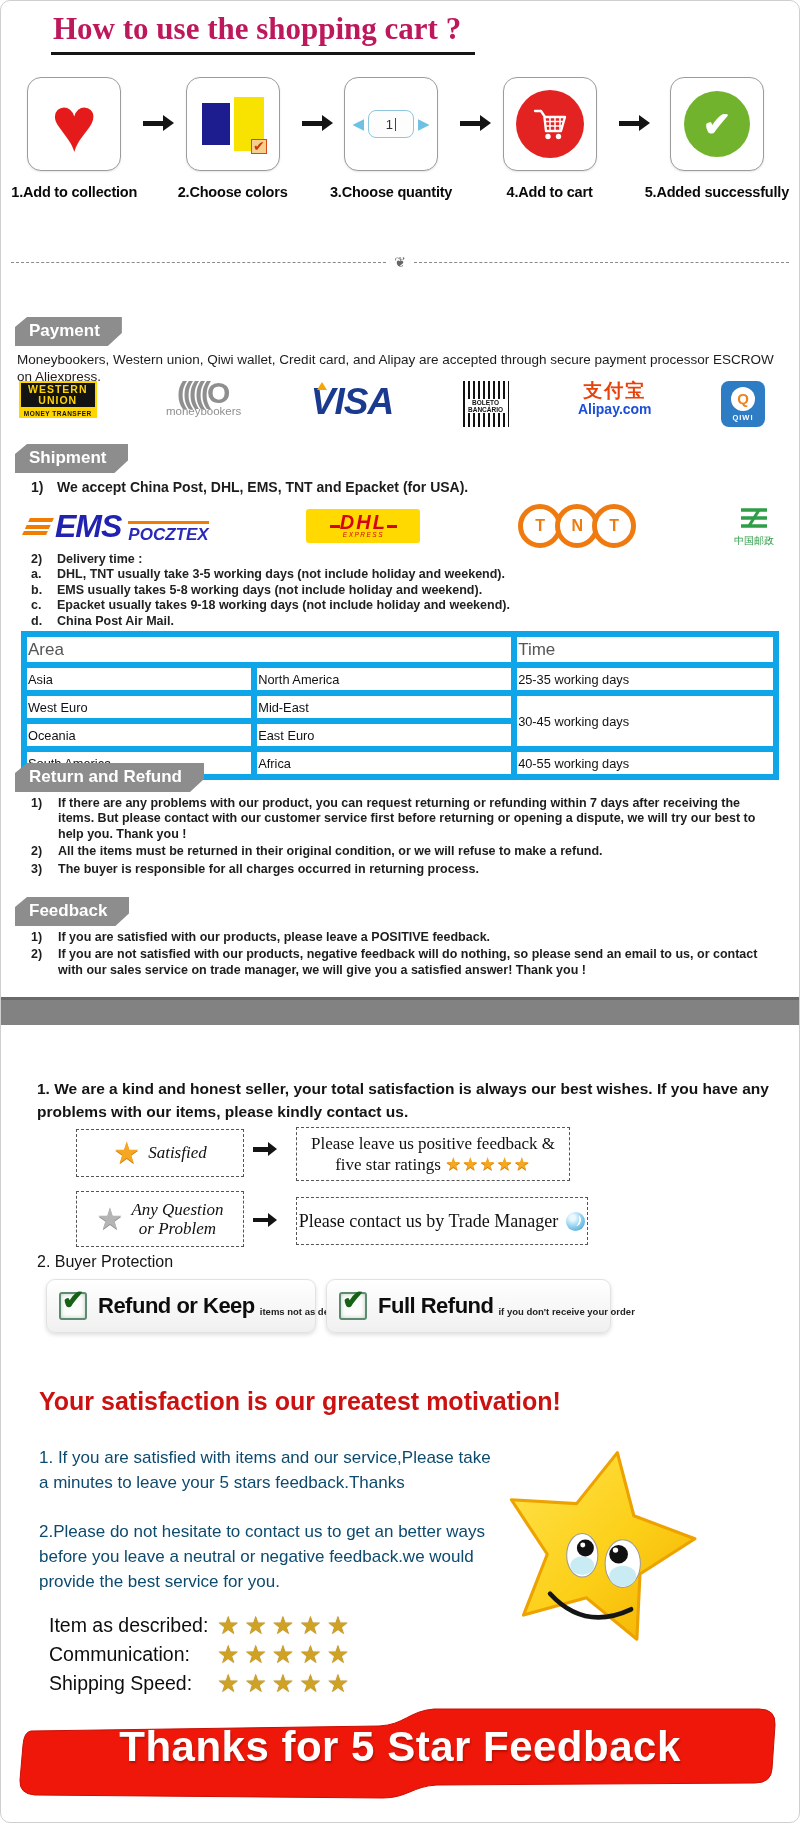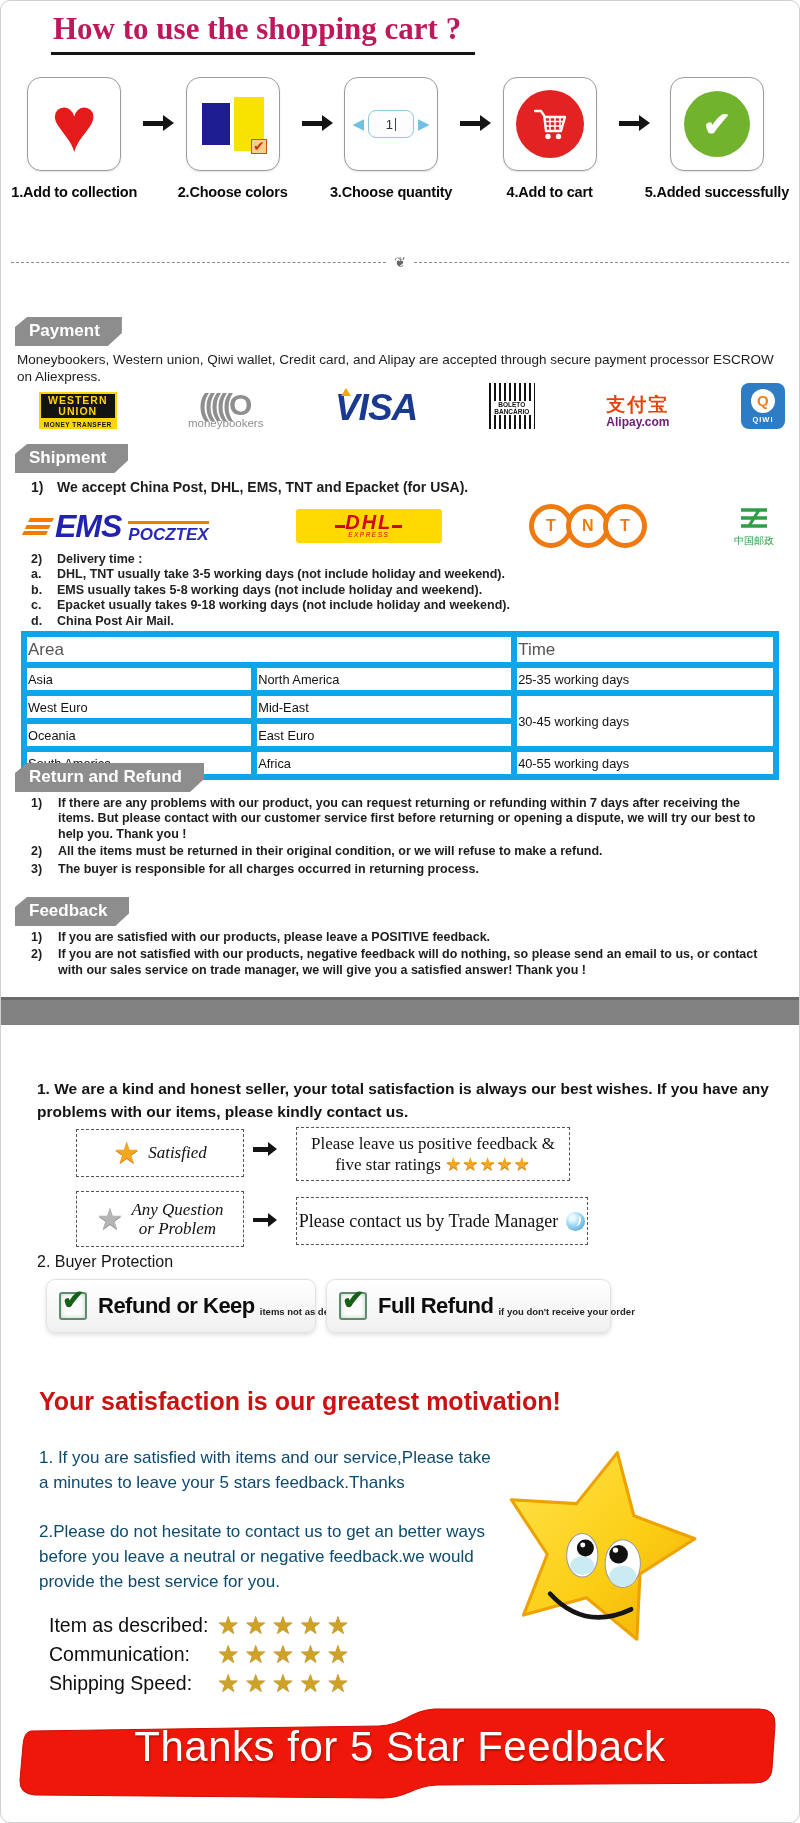--- a/index.html
+++ b/index.html
@@ -41,52 +41,52 @@
   #divider{top:255px;left:10px;width:778px;display:flex;align-items:center;}
   .dash{flex:1;height:0;border-top:1.5px dashed #8a8a8a;}
   .orn{color:#666;font-size:14px;padding:0 8px;line-height:12px;}
 
   
   .tag{display:inline-block;background:#8d8d8d;color:#fff;font-weight:bold;font-size:17px;
        padding:4px 22px 5px 14px;clip-path:polygon(0 10px,12px 0,100% 0,100% 55%,calc(100% - 14px) 100%,0 100%);}
 
   #pay-tag{top:316px;left:14px;}
   #pay-desc{top:350px;left:16px;width:770px;font-size:13.5px;line-height:17px;color:#1c1c1c;}
-  #pay-logos{top:380px;left:30px;width:762px;height:48px;display:flex;align-items:flex-end;justify-content:space-between;padding:0 8px;box-sizing:border-box;}
+  #pay-logos{top:380px;left:10px;width:762px;height:48px;display:flex;align-items:flex-start;justify-content:space-between;padding:0 8px;box-sizing:border-box;}
   .wu-top{background:#131313;border:2px solid #ffd500;padding:1px 7px;text-align:center;}
   .wu-top span{display:block;color:#ffd500;font-size:10.5px;font-weight:bold;letter-spacing:1px;line-height:11px;}
   .wu-strip{background:#ffd500;color:#111;font-size:6.5px;font-weight:bold;text-align:center;letter-spacing:.5px;padding:1px 0;}
   .mb{text-align:center;color:#8f8f8f;}
   .mb-mark{font-size:30px;letter-spacing:-4px;font-weight:bold;line-height:24px;padding-right:4px;}
   .mb-label{font-size:11.5px;}
   .visa{font-size:37px;font-weight:bold;font-style:italic;color:#1a3a8f;letter-spacing:-1px;position:relative;}
   .visa::before{content:"";position:absolute;left:6px;top:1px;border-left:5px solid transparent;
        border-right:5px solid transparent;border-bottom:8px solid #f7a600;}
   .boleto{width:46px;height:46px;background:repeating-linear-gradient(90deg,#111 0 2px,#fff 2px 5px);position:relative;}
   .bol-label{position:absolute;left:2px;right:2px;top:18px;background:#fff;text-align:center;
        font-size:6.5px;font-weight:bold;line-height:7px;color:#111;}
   .ali{text-align:center;}
   .ali-cn{color:#e8410a;font-size:19px;font-weight:bold;letter-spacing:2px;line-height:20px;}
-  .ali-en{color:#701a75;font-size:12px;font-weight:bold;}
+  .ali-en{color:#1d4ed8;font-size:14px;font-weight:bold;}
   .qiwi{width:44px;height:46px;border-radius:8px;background:#2e7cc3;display:flex;flex-direction:column;align-items:center;justify-content:center;}
   .qiwi-circle{width:24px;height:24px;border-radius:50%;background:#fff;display:flex;align-items:center;justify-content:center;
        color:#f0821e;font-weight:bold;font-size:15px;}
   .qiwi-label{color:#fff;font-size:7.5px;font-weight:bold;letter-spacing:1px;margin-top:2px;}
 
   #ship-tag{top:443px;left:14px;}
   #ship-intro{top:478px;left:30px;font-size:14px;font-weight:bold;color:#1c1c1c;}
   #ship-intro .num{display:inline-block;width:26px;}
   #ship-logos{top:498px;left:25px;width:748px;height:54px;display:flex;align-items:center;justify-content:space-between;}
   .ems{display:flex;align-items:center;}
   .ems-stripes{display:flex;flex-direction:column;gap:2.5px;margin-right:5px;transform:skewX(-25deg);}
   .ems-stripes i{width:24px;height:4px;background:#f07d00;}
   .ems-word{font-size:32px;font-style:italic;font-weight:bold;color:#2222b0;letter-spacing:-1px;}
   .ems-sub{font-size:17px;font-style:italic;font-weight:bold;color:#2a2ab8;margin-left:7px;align-self:flex-end;
        border-top:3px solid #f07d00;padding-top:1px;}
-  .dhl{width:146px;height:34px;background:#ffd900;border-radius:3px;display:flex;align-items:center;justify-content:center;}
+  .dhl{width:114px;height:34px;background:#ffd900;border-radius:3px;display:flex;align-items:center;justify-content:center;}
   .dhl .bar{width:10px;height:3px;background:#d40511;}
   .dhl-mid{display:flex;flex-direction:column;align-items:center;}
   .dhl-word{color:#d40511;font-weight:bold;font-style:italic;font-size:20px;letter-spacing:2px;line-height:17px;}
   .dhl-sub{color:#d40511;font-size:6.5px;font-style:italic;letter-spacing:1.5px;}
   .tnt{display:flex;}
   .tnt b{width:34px;height:34px;border:5px solid #ef7b10;border-radius:50%;background:#fff;color:#ef7b10;
        font-size:16px;display:flex;align-items:center;justify-content:center;margin-left:-7px;}
   .tnt b:first-child{margin-left:0;}
   .cp{display:flex;flex-direction:column;align-items:center;}
   .cp-label{font-size:10px;color:#2e9e47;font-weight:normal;margin-top:1px;}
@@ -152,21 +152,21 @@
   #mot-p2{top:1518px;}
 
   #bigstar{top:1408px;left:492px;width:218px;height:276px;}
 
   #ratings{top:1610px;left:48px;}
   .rrow{display:flex;align-items:center;height:29px;}
   .rlabel{width:168px;font-size:19.5px;color:#0d0d0d;}
   .rstars{font-size:25px;color:#cfa225;letter-spacing:5px;text-shadow:0 0 1px #8a6d12;}
 
   #ribbon{top:1698px;left:8px;width:782px;height:100px;}
-  #ribbon-text{top:1722px;left:0;width:798px;text-align:center;color:#fff;font-size:42px;font-weight:normal;
+  #ribbon-text{top:1722px;left:0;width:798px;text-align:center;color:#fff;font-size:42px;font-weight:bold;
       text-shadow:1px 2px 2px rgba(0,0,0,.25);letter-spacing:.5px;}
 </style>
 </head>
 <body>
 
 <div id="canvas">
 
   <div id="title" class="abs">How to use the shopping cart ?</div>
 
   <div id="steps" class="abs">

